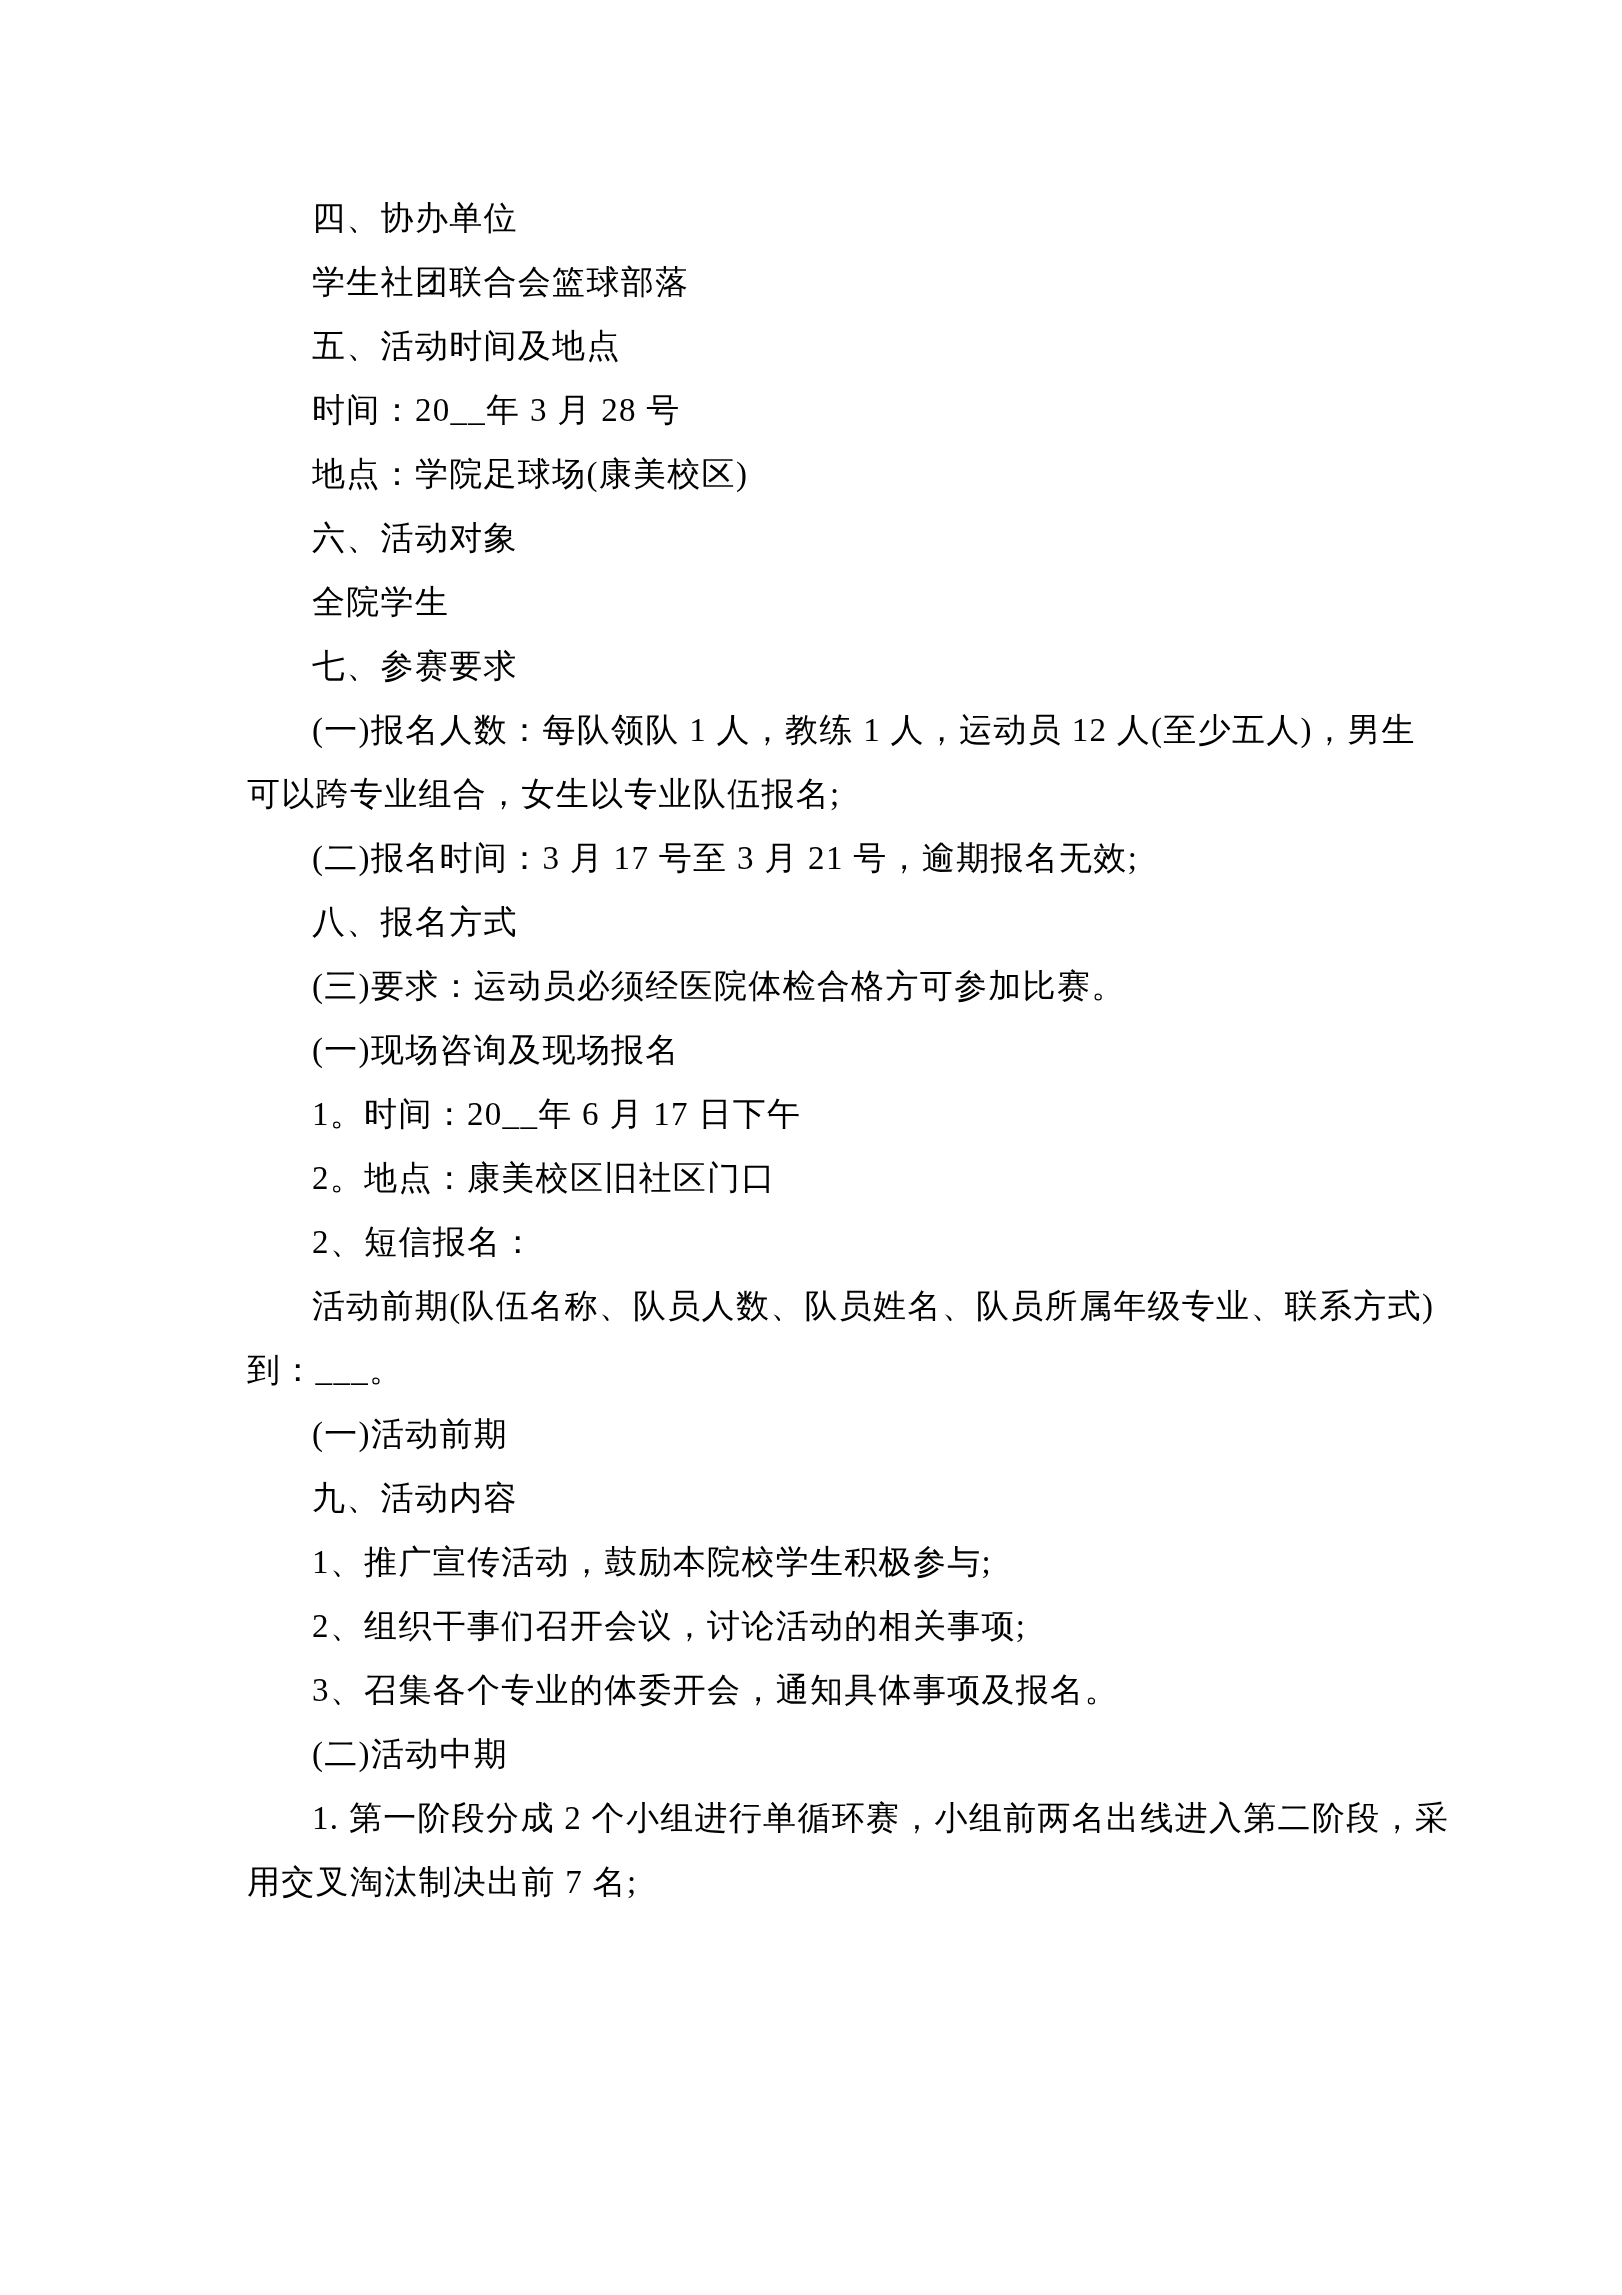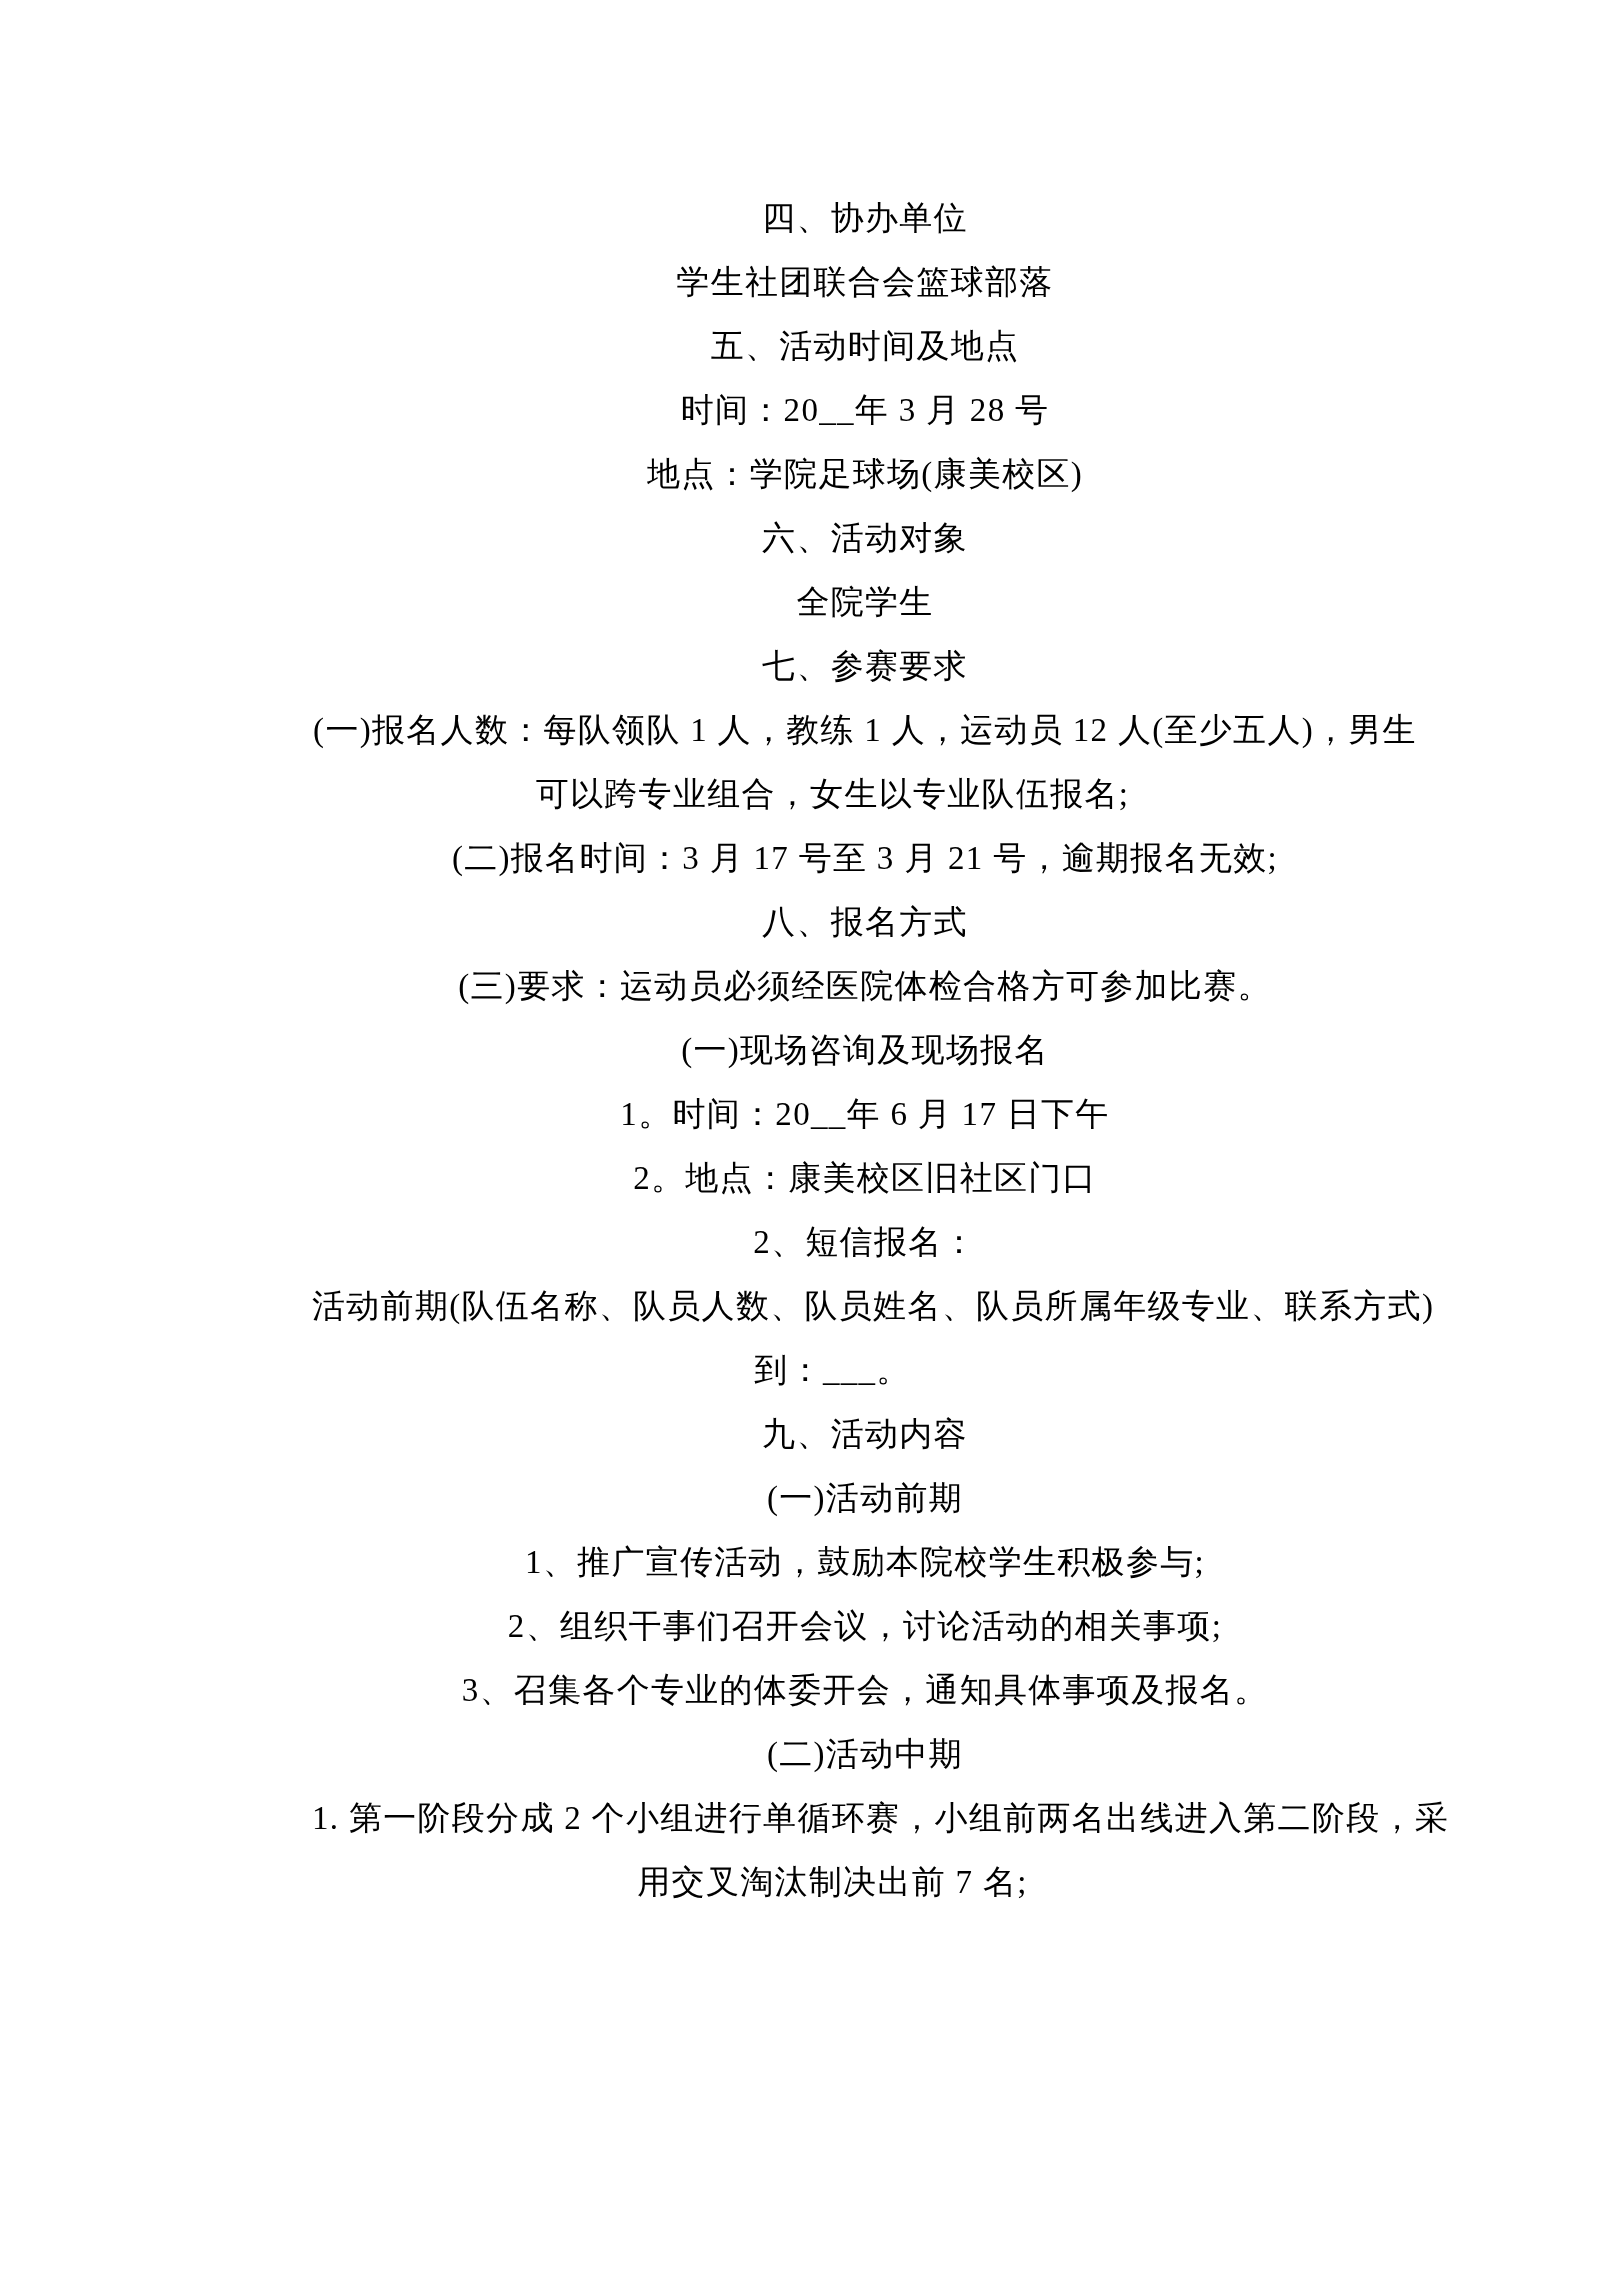--- a/index.html
+++ b/index.html
@@ -23,21 +23,20 @@
   }
   .line {
     margin: 0;
     padding: 0;
     height: 64px;
     line-height: 64px;
     font-size: 33px;
     letter-spacing: 1.3px;
     white-space: nowrap;
     font-weight: normal;
-    text-align: center;
   }
   .line.indent {
     padding-left: 65px;
   }
 </style>
 </head>
 <body>
 
 <div class="page">
   <div class="content">
@@ -53,22 +52,22 @@
       <p class="line">可以跨专业组合，女生以专业队伍报名;</p>
       <p class="line indent">(二)报名时间：3 月 17 号至 3 月 21 号，逾期报名无效;</p>
       <p class="line indent">八、报名方式</p>
       <p class="line indent">(三)要求：运动员必须经医院体检合格方可参加比赛。</p>
       <p class="line indent">(一)现场咨询及现场报名</p>
       <p class="line indent">1。时间：20__年 6 月 17 日下午</p>
       <p class="line indent">2。地点：康美校区旧社区门口</p>
       <p class="line indent">2、短信报名：</p>
       <p class="line indent">活动前期(队伍名称、队员人数、队员姓名、队员所属年级专业、联系方式)</p>
       <p class="line">到：___。</p>
+      <p class="line indent">(一)活动前期</p>
       <p class="line indent">九、活动内容</p>
-      <p class="line indent">(一)活动前期</p>
       <p class="line indent">1、推广宣传活动，鼓励本院校学生积极参与;</p>
       <p class="line indent">2、组织干事们召开会议，讨论活动的相关事项;</p>
       <p class="line indent">3、召集各个专业的体委开会，通知具体事项及报名。</p>
       <p class="line indent">(二)活动中期</p>
       <p class="line indent">1. 第一阶段分成 2 个小组进行单循环赛，小组前两名出线进入第二阶段，采</p>
       <p class="line">用交叉淘汰制决出前 7 名;</p>
     </div>
 </div>
 
 

